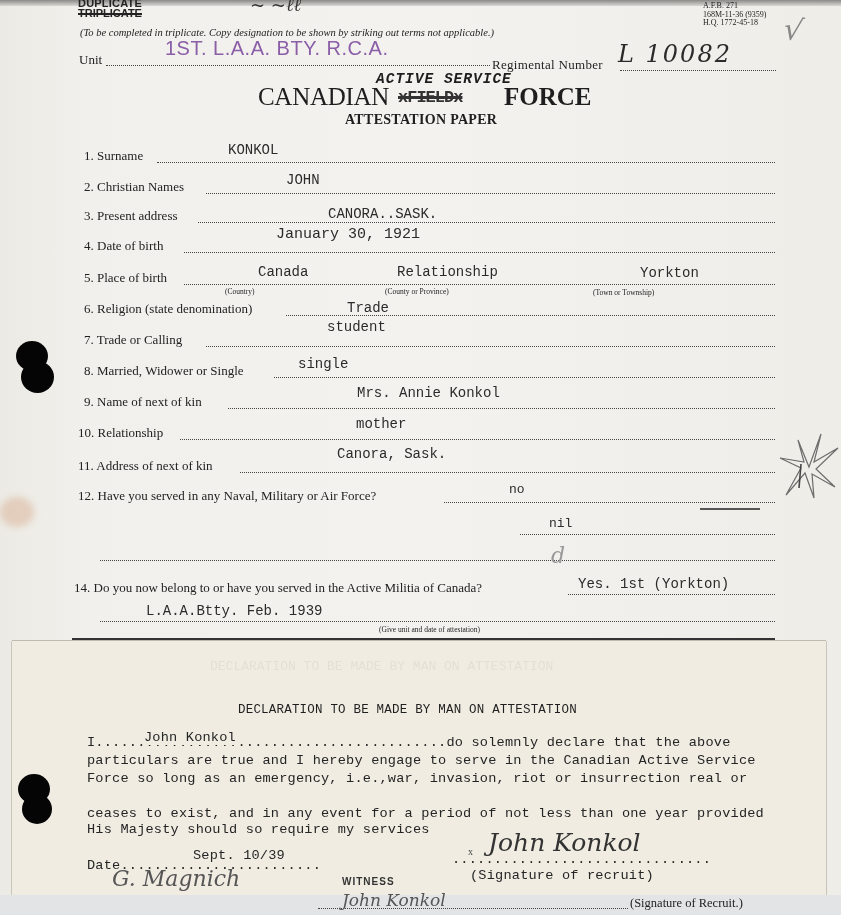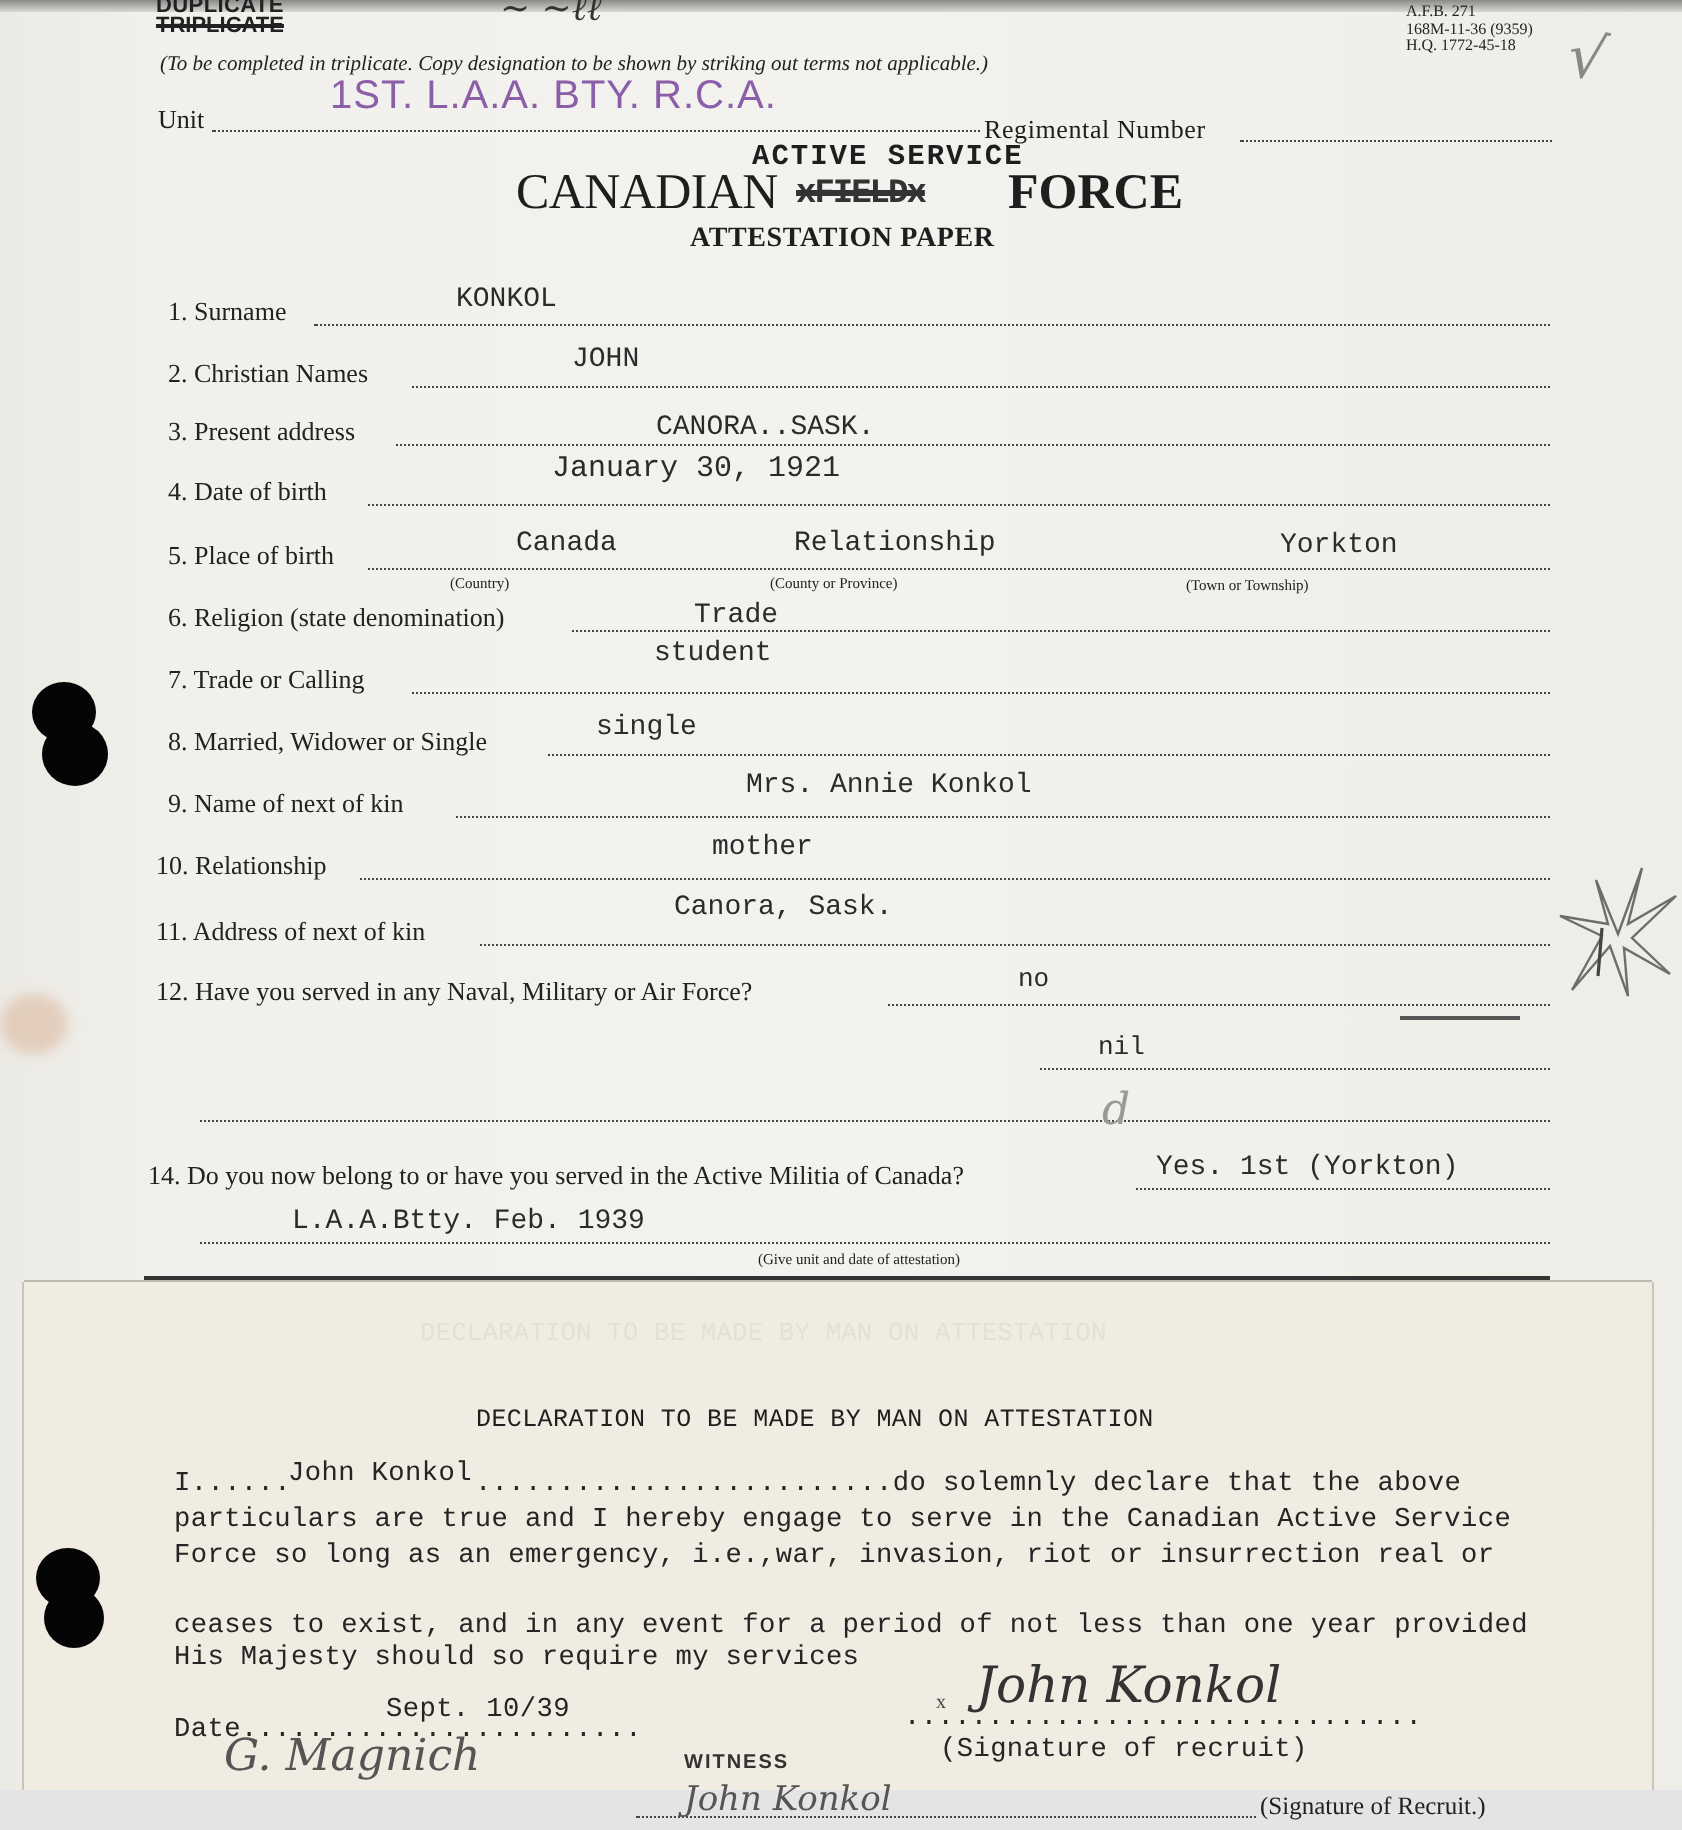--- a/index.html
+++ b/index.html
@@ -18,21 +18,21 @@
   .copy-label { left:78px; top:-3px; font-family:"Liberation Sans", sans-serif; font-weight:bold; font-size:11px; letter-spacing:0.2px; color:#222; }
   .copy-struck { left:78px; top:7px; font-family:"Liberation Sans", sans-serif; font-weight:bold; font-size:11px; text-decoration:line-through; text-decoration-thickness:2px; color:#222; }
   .form-id { left:703px; top:2px; font-size:8px; line-height:8.5px; color:#222; }
   .instr { left:80px; top:27px; font-style:italic; font-size:10.5px; color:#222; }
   .unit-label { left:79px; top:52px; font-size:13px; }
   .dots { border-bottom:1.5px dotted #444; position:absolute; }
   .unit-stamp { left:165px; top:37px; font-family:"Liberation Sans", sans-serif; font-size:20px; color:#8b5ea8; letter-spacing:0.5px; }
   .reg-label { left:492px; top:57px; font-size:13px; letter-spacing:0.3px; }
   .reg-number { left:618px; top:40px; font-family:"DejaVu Serif", serif; font-style:italic; font-size:24px; color:#2a2a2a; letter-spacing:2px; }
   .check-mark { left:784px; top:12px; font-size:30px; color:#888; font-style:italic; transform:rotate(10deg); font-family:"DejaVu Sans", sans-serif;}
-  .active-service { left:376px; top:71px; font-family:"Liberation Mono", monospace; font-weight:bold; font-size:14.5px; letter-spacing:1px; }
+  .active-service { left:376px; top:71px; font-family:"Liberation Mono", monospace; font-weight:bold; font-size:14.5px; letter-spacing:1px;font-style:italic; }
   .title-left { left:258px; top:83px; font-weight:normal; font-size:25px; letter-spacing:-0.3px; }
   .title-struck { left:398px; top:88px; font-family:"Liberation Mono", monospace; font-weight:bold; font-size:17px; color:#333; text-decoration:line-through; text-decoration-thickness:3px; letter-spacing:-1px; }
   .title-right { left:504px; top:83px; font-weight:bold; font-size:25px; }
   .subtitle { left:345px; top:112px; font-weight:bold; font-size:14px; letter-spacing:0.3px; }
   .q { font-size:13px; color:#222; }
   .ans { font-family:"Liberation Mono", monospace; font-size:14px; color:#2b2b2b; }
   .sub { font-size:7.5px; color:#222; }
   .punch { position:absolute; background:#050505; border-radius:50%; }
   .stain { position:absolute; border-radius:50%; background:rgba(214,170,140,0.45); filter:blur(3px); }
   .rule-heavy { position:absolute; height:2px; background:#333; }
@@ -62,20 +62,21 @@
     <div>H.Q. 1772-45-18</div>
   </div>
   <div class="abs check-mark">√</div>
   <div class="abs instr">(To be completed in triplicate.  Copy designation to be shown by striking out terms not applicable.)</div>
 
   <div class="abs unit-label">Unit</div>
   <div class="dots" style="left:106px;top:65px;width:384px;"></div>
   <div class="abs unit-stamp">1ST. L.A.A. BTY. R.C.A.</div>
   <div class="abs reg-label">Regimental Number</div>
   <div class="dots" style="left:620px;top:70px;width:156px;"></div>
+  <div class="abs reg-number">L 10082</div>
 
   <div class="abs active-service">ACTIVE   SERVICE</div>
   <div class="abs title-left">CANADIAN</div>
   <div class="abs title-struck">xFIELDx</div>
   <div class="abs title-right">FORCE</div>
   <div class="abs subtitle">ATTESTATION PAPER</div>
 
   <div class="abs q" style="left:84px;top:148px;"><span>1.</span> <span>Surname</span></div>
   <div class="dots" style="left:157px;top:162px;width:618px;"></div>
   <div class="abs ans" style="left:228px;top:142px;">KONKOL</div>
@@ -108,21 +109,21 @@
   <div class="abs q" style="left:84px;top:332px;"><span>7.</span> <span>Trade or Calling</span></div>
   <div class="dots" style="left:206px;top:346px;width:569px;"></div>
   <div class="abs ans" style="left:327px;top:319px;">student</div>
 
   <div class="abs q" style="left:84px;top:363px;"><span>8.</span> <span>Married, Widower or Single</span></div>
   <div class="dots" style="left:274px;top:377px;width:501px;"></div>
   <div class="abs ans" style="left:298px;top:356px;">single</div>
 
   <div class="abs q" style="left:84px;top:394px;"><span>9.</span> <span>Name of next of kin</span></div>
   <div class="dots" style="left:228px;top:408px;width:547px;"></div>
-  <div class="abs ans" style="left:357px;top:385px;margin-left:16px;">Mrs. Annie Konkol</div>
+  <div class="abs ans" style="left:357px;top:385px;">Mrs. Annie Konkol</div>
 
   <div class="abs q" style="left:78px;top:425px;"><span>10.</span> <span>Relationship</span></div>
   <div class="dots" style="left:180px;top:439px;width:595px;"></div>
   <div class="abs ans" style="left:356px;top:416px;">mother</div>
 
   <div class="abs q" style="left:78px;top:458px;"><span>11.</span> <span>Address of next of kin</span></div>
   <div class="dots" style="left:240px;top:472px;width:535px;"></div>
   <div class="abs ans" style="left:337px;top:446px;">Canora, Sask.</div>
 
   <div class="abs q" style="left:78px;top:488px;"><span>12.</span> <span>Have you served in any Naval, Military or Air Force?</span></div>

